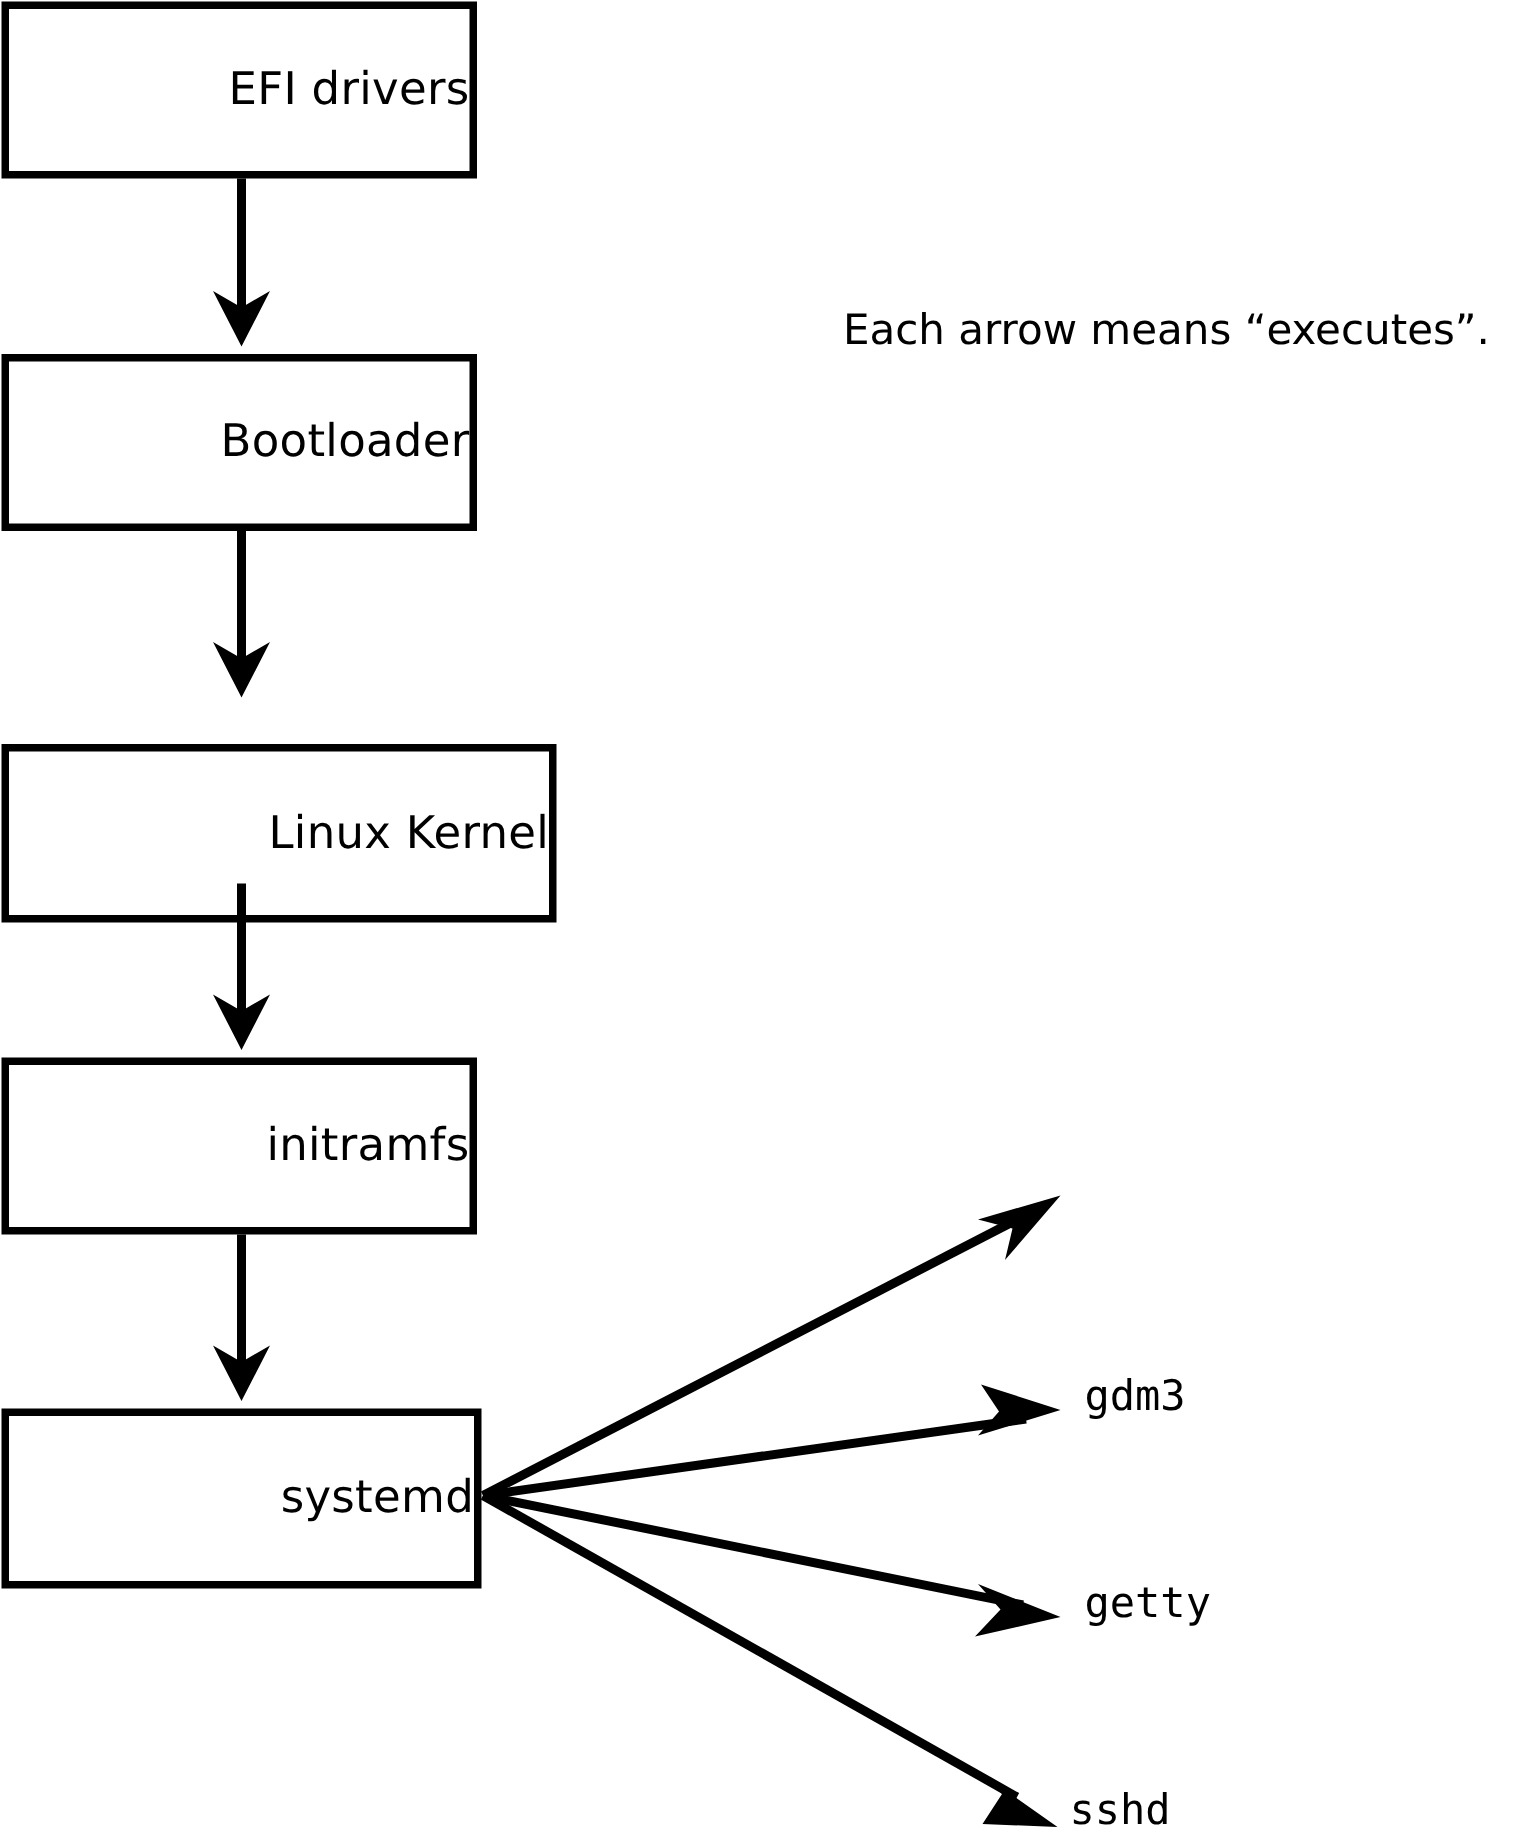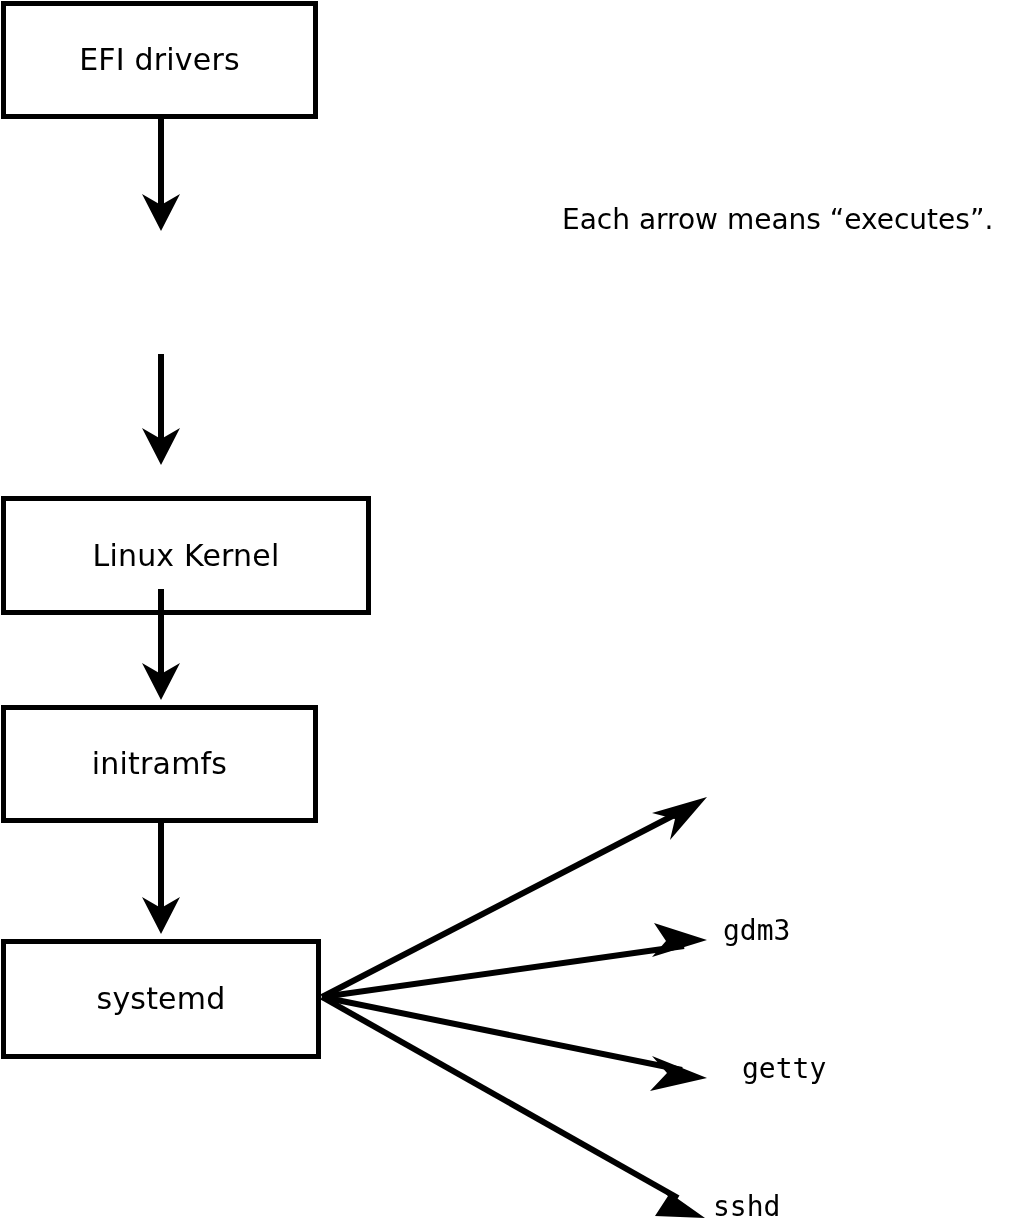--- a/index.html
+++ b/index.html
@@ -17,21 +17,21 @@
     background: #ffffff;
     overflow: hidden;
   }
   .node-box {
     position: absolute;
     box-sizing: border-box;
     background: #ffffff;
     border: 5px solid #000000;
     display: flex;
     align-items: center;
-    justify-content: center;
+    justify-content: flex-end;
   }
   .node-label {
     font-family: "DejaVu Sans", sans-serif;
     font-size: 30px;
     color: #000000;
     line-height: 1;
     letter-spacing: 0.2px;
   }
   #box-efi      { left: 1px;  top: 1px;   width: 317px; height: 118px; }
   #box-boot     { left: 1px;  top: 236px; width: 317px; height: 118px; }
@@ -51,21 +51,21 @@
   .leaf-label {
     position: absolute;
     font-family: "DejaVu Sans Mono", monospace;
     font-size: 28px;
     color: #000000;
     white-space: nowrap;
     line-height: 1;
   }
   #leaf-journal { left: 723px; top: 777px; }
   #leaf-gdm3    { left: 723px; top: 917px; }
-  #leaf-getty   { left: 742px; top: 1055px; }
+  #leaf-getty   { left: 723px; top: 1055px; }
   #leaf-sshd    { left: 713px; top: 1193px; }
 
   #caption {
     position: absolute;
     left: 562px;
     top: 163px;
     font-family: "DejaVu Sans", sans-serif;
     font-size: 28px;
     color: #000000;
     white-space: nowrap;
@@ -75,20 +75,23 @@
 </style>
 </head>
 <body>
 
 <div id="canvas">
 
   <div class="node-box" id="box-efi">
     <span class="node-label">EFI drivers</span>
   </div>
 
+  <div class="node-box" id="box-boot">
+    <span class="node-label">Bootloader</span>
+  </div>
 
   <div class="node-box" id="box-kernel">
     <span class="node-label">Linux Kernel</span>
   </div>
 
   <div class="node-box" id="box-initrd">
     <span class="node-label">initramfs</span>
   </div>
 
   <div class="node-box" id="box-systemd">

